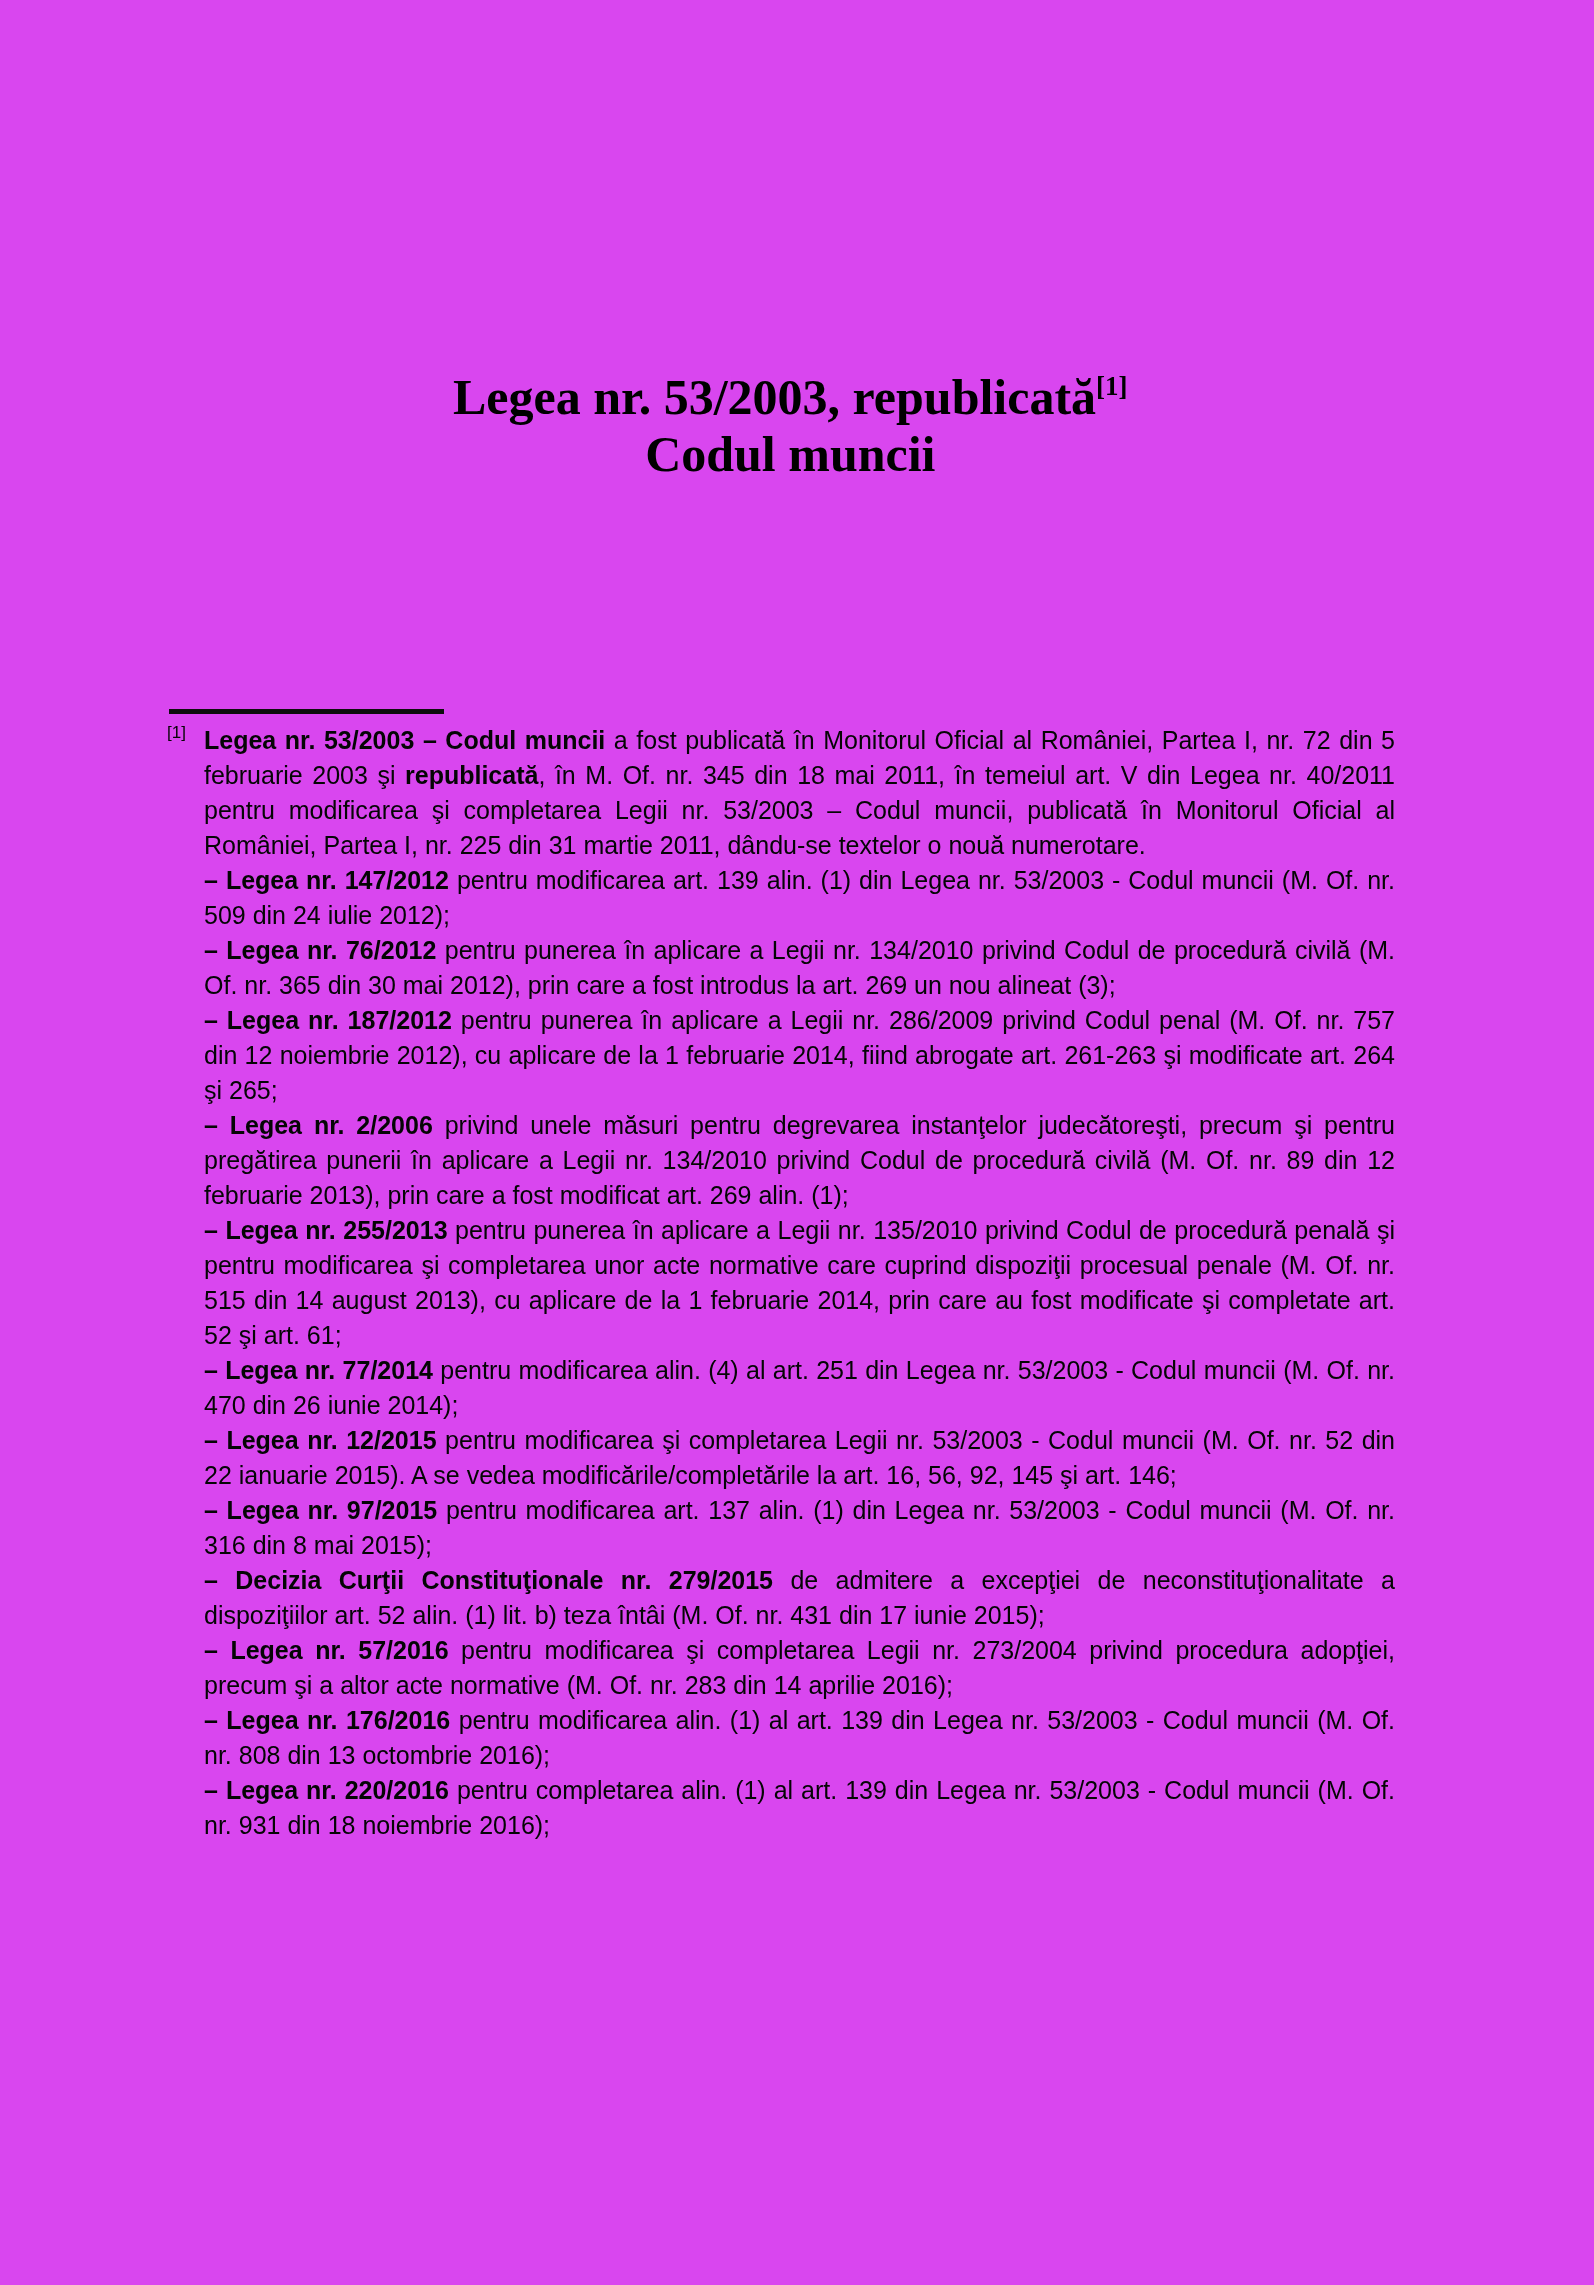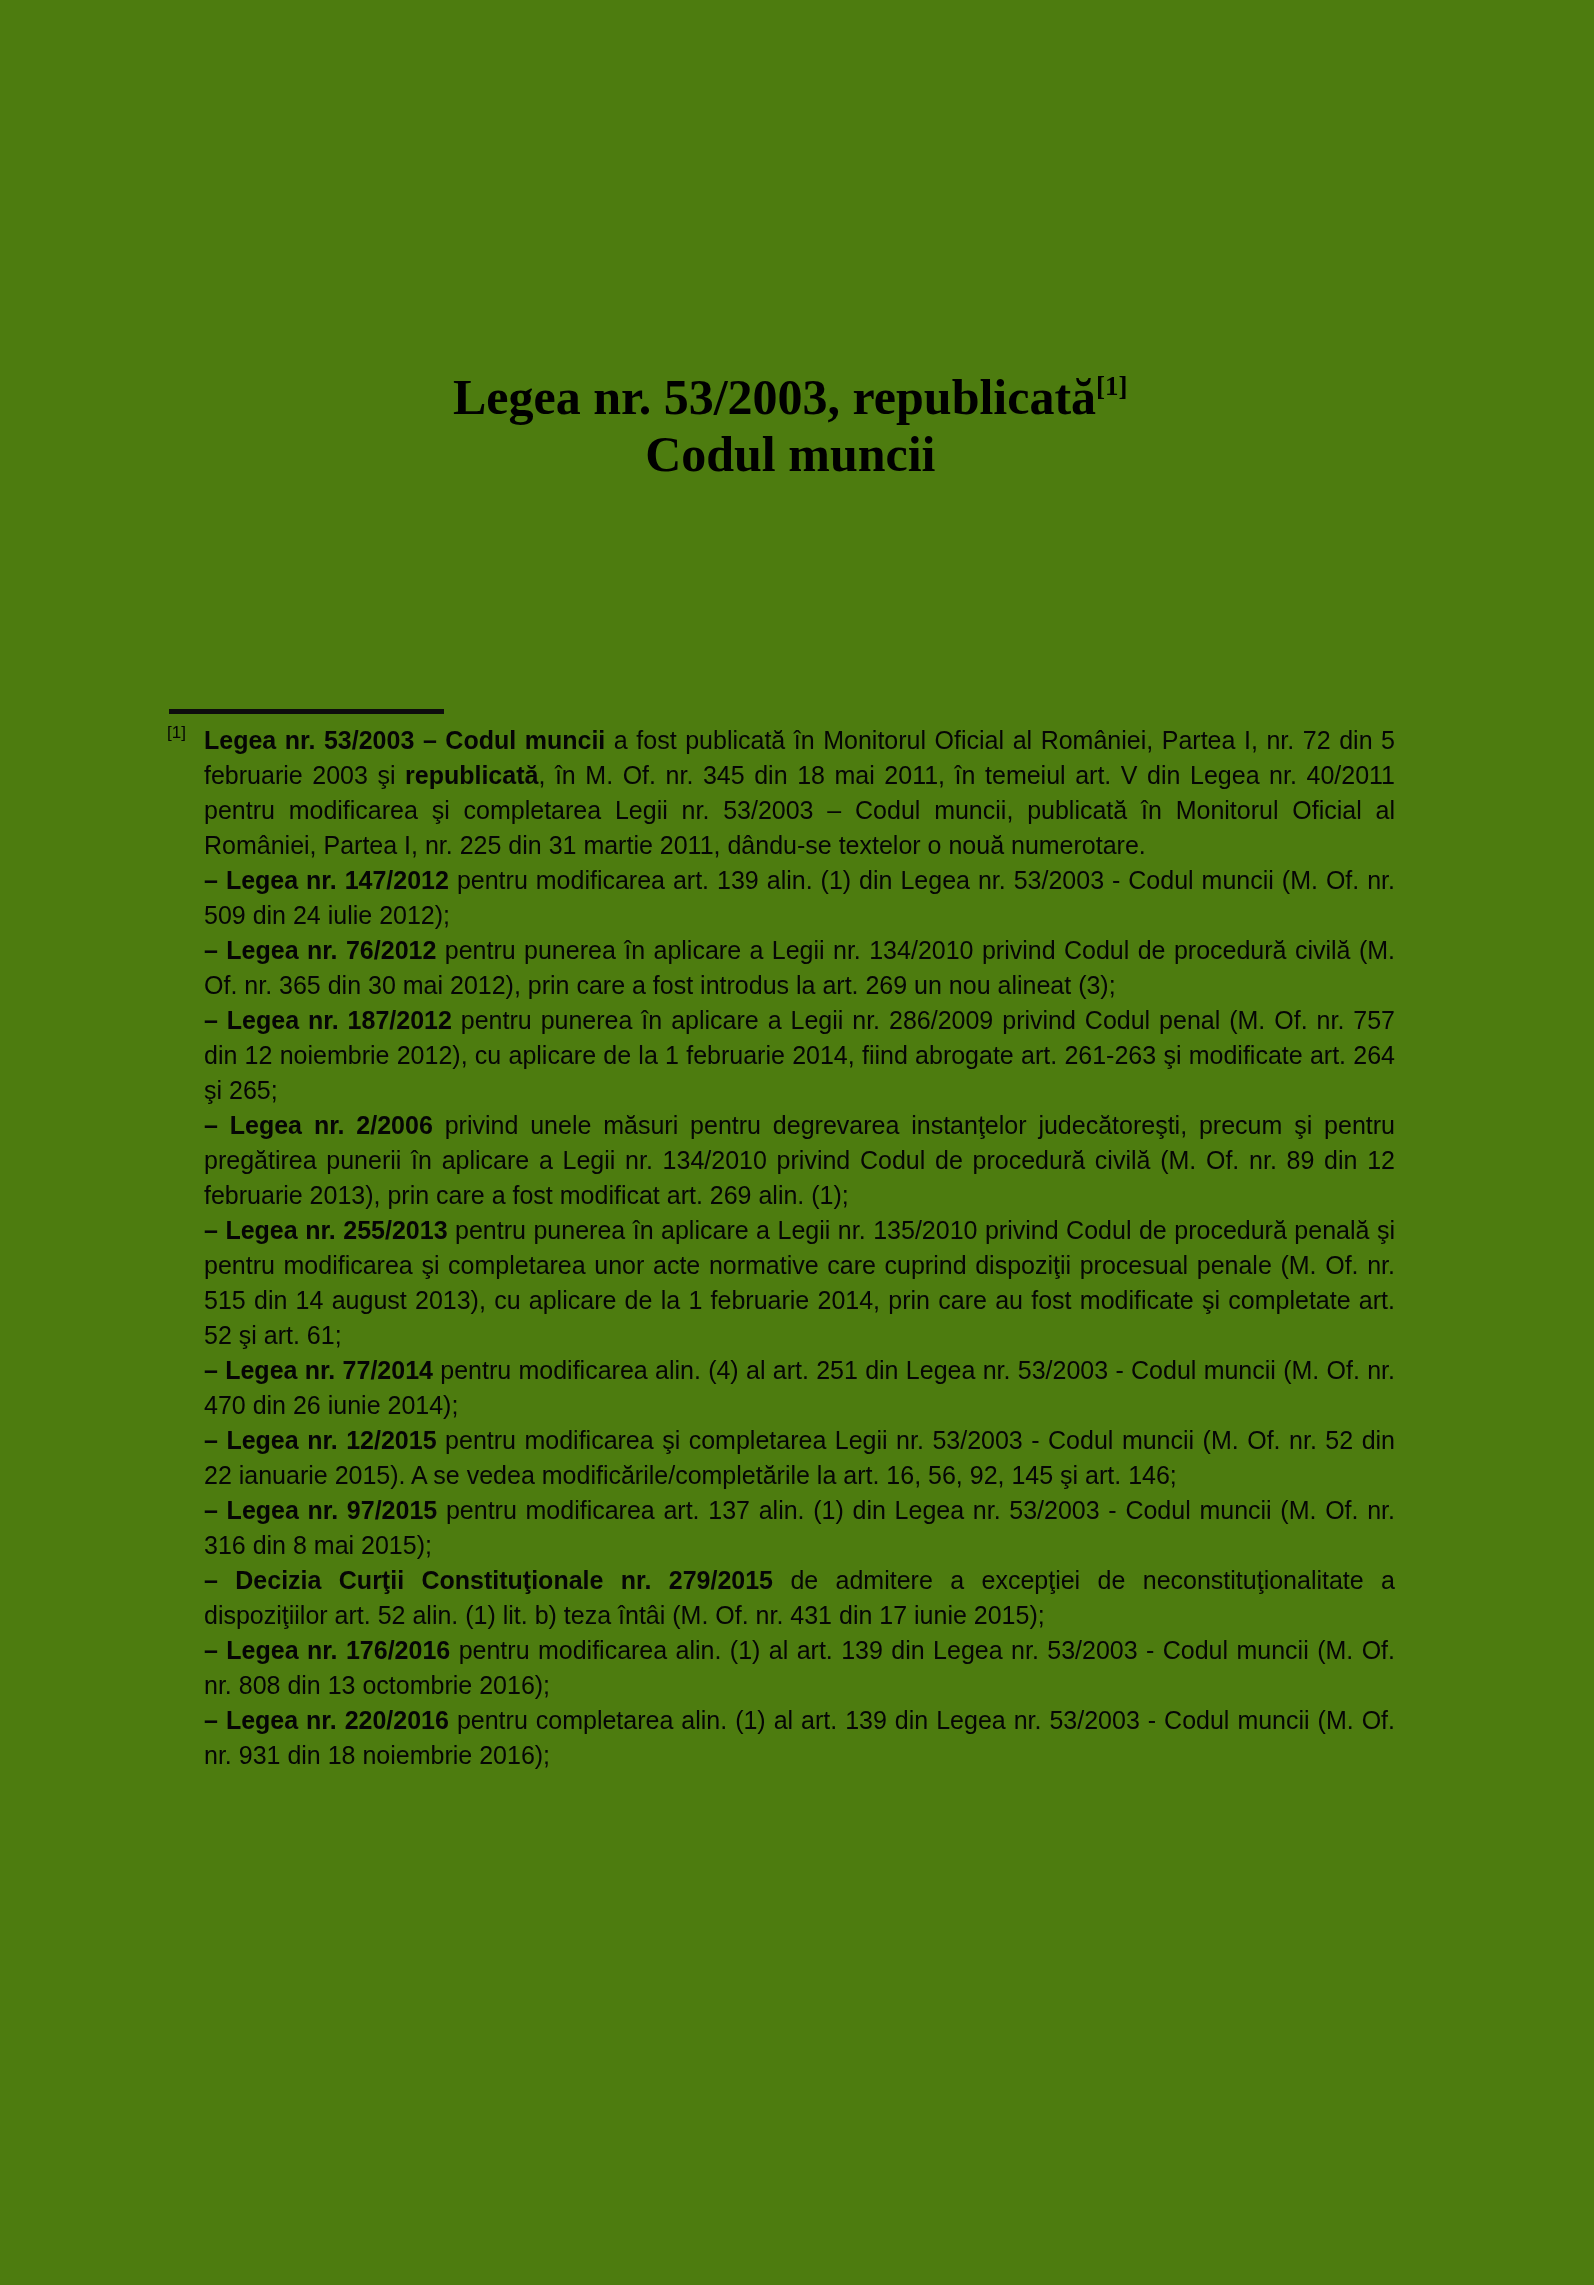--- a/index.html
+++ b/index.html
@@ -1,21 +1,21 @@
 <!DOCTYPE html>
 <html style="font-size:14.4px"><head>
 <meta charset="utf-8">
 <style>
   html, body { margin: 0; padding: 0; background: #e8e8e8; }
   .page {
     position: relative;
     width: 1595px;
     height: 2285px;
     margin: 0 auto;
-    background: #4d7c0f;
+    background: #d946ef;
     overflow: hidden;
     color: #000000;
   }
   
   .title-block {
     position: absolute;
     left: 0;
     right: 14.4px;
     top: 373px;
     text-align: center;
@@ -83,19 +83,20 @@
         <p class="fn-para"><span class="fn-marker">[1]</span><span class="b">Legea nr. 53/2003 – Codul muncii</span><span> a fost publicată în Monitorul Oficial al României, Partea I, nr. 72 din 5 februarie 2003 şi </span><span class="b">republicată</span><span>, în M. Of. nr. 345 din 18 mai 2011, în temeiul art. V din Legea nr. 40/2011 pentru modificarea şi completarea Legii nr. 53/2003 – Codul muncii, publicată în Monitorul Oficial al României, Partea I, nr. 225 din 31 martie 2011, dându-se textelor o nouă numerotare.</span></p>
         <p class="fn-para"><span class="b">– Legea nr. 147/2012</span><span> pentru modificarea art. 139 alin. (1) din Legea nr. 53/2003 - Codul muncii (M. Of. nr. 509 din 24 iulie 2012);</span></p>
         <p class="fn-para"><span class="b">– Legea nr. 76/2012</span><span> pentru punerea în aplicare a Legii nr. 134/2010 privind Codul de pro­cedură civilă (M. Of. nr. 365 din 30 mai 2012), prin care a fost introdus la art. 269 un nou alineat (3);</span></p>
         <p class="fn-para"><span class="b">– Legea nr. 187/2012</span><span> pentru punerea în aplicare a Legii nr. 286/2009 privind Codul penal (M. Of. nr. 757 din 12 noiembrie 2012), cu aplicare de la 1 februarie 2014, fiind abrogate art. 261-263 şi modificate art. 264 şi 265;</span></p>
         <p class="fn-para"><span class="b">– Legea nr. 2/2006</span><span> privind unele măsuri pentru degrevarea instanţelor judecătoreşti, pre­cum şi pentru pregătirea punerii în aplicare a Legii nr. 134/2010 privind Codul de procedură civilă (M. Of. nr. 89 din 12 februarie 2013), prin care a fost modificat art. 269 alin. (1);</span></p>
         <p class="fn-para"><span class="b">– Legea nr. 255/2013</span><span> pentru punerea în aplicare a Legii nr. 135/2010 privind Codul de procedură penală şi pentru modificarea şi completarea unor acte normative care cuprind dispoziţii procesual penale (M. Of. nr. 515 din 14 august 2013), cu aplicare de la 1 februarie 2014, prin care au fost modificate şi completate art. 52 şi art. 61;</span></p>
         <p class="fn-para"><span class="b">– Legea nr. 77/2014</span><span> pentru modificarea alin. (4) al art. 251 din Legea nr. 53/2003 - Codul muncii (M. Of. nr. 470 din 26 iunie 2014);</span></p>
         <p class="fn-para"><span class="b">– Legea nr. 12/2015</span><span> pentru modificarea şi completarea Legii nr. 53/2003 - Codul muncii (M. Of. nr. 52 din 22 ianuarie 2015). A se vedea modificările/completările la art. 16, 56, 92, 145 şi art. 146;</span></p>
         <p class="fn-para"><span class="b">– Legea nr. 97/2015</span><span> pentru modificarea art. 137 alin. (1) din Legea nr. 53/2003 - Codul muncii (M. Of. nr. 316 din 8 mai 2015);</span></p>
         <p class="fn-para"><span class="b">– Decizia Curţii Constituţionale nr. 279/2015</span><span> de admitere a excepţiei de neconstituţiona­litate a dispoziţiilor art. 52 alin. (1) lit. b) teza întâi (M. Of. nr. 431 din 17 iunie 2015);</span></p>
+        <p class="fn-para"><span class="b">– Legea nr. 57/2016</span><span> pentru modificarea şi completarea Legii nr. 273/2004 privind procedu­ra adopţiei, precum şi a altor acte normative (M. Of. nr. 283 din 14 aprilie 2016);</span></p>
         <p class="fn-para"><span class="b">– Legea nr. 176/2016</span><span> pentru modificarea alin. (1) al art. 139 din Legea nr. 53/2003 - Codul muncii (M. Of. nr. 808 din 13 octombrie 2016);</span></p>
         <p class="fn-para"><span class="b">– Legea nr. 220/2016</span><span> pentru completarea alin. (1) al art. 139 din Legea nr. 53/2003 - Codul muncii (M. Of. nr. 931 din 18 noiembrie 2016);</span></p>
       </div>
   </div>
 
 </div>
 
 
 </body></html>

